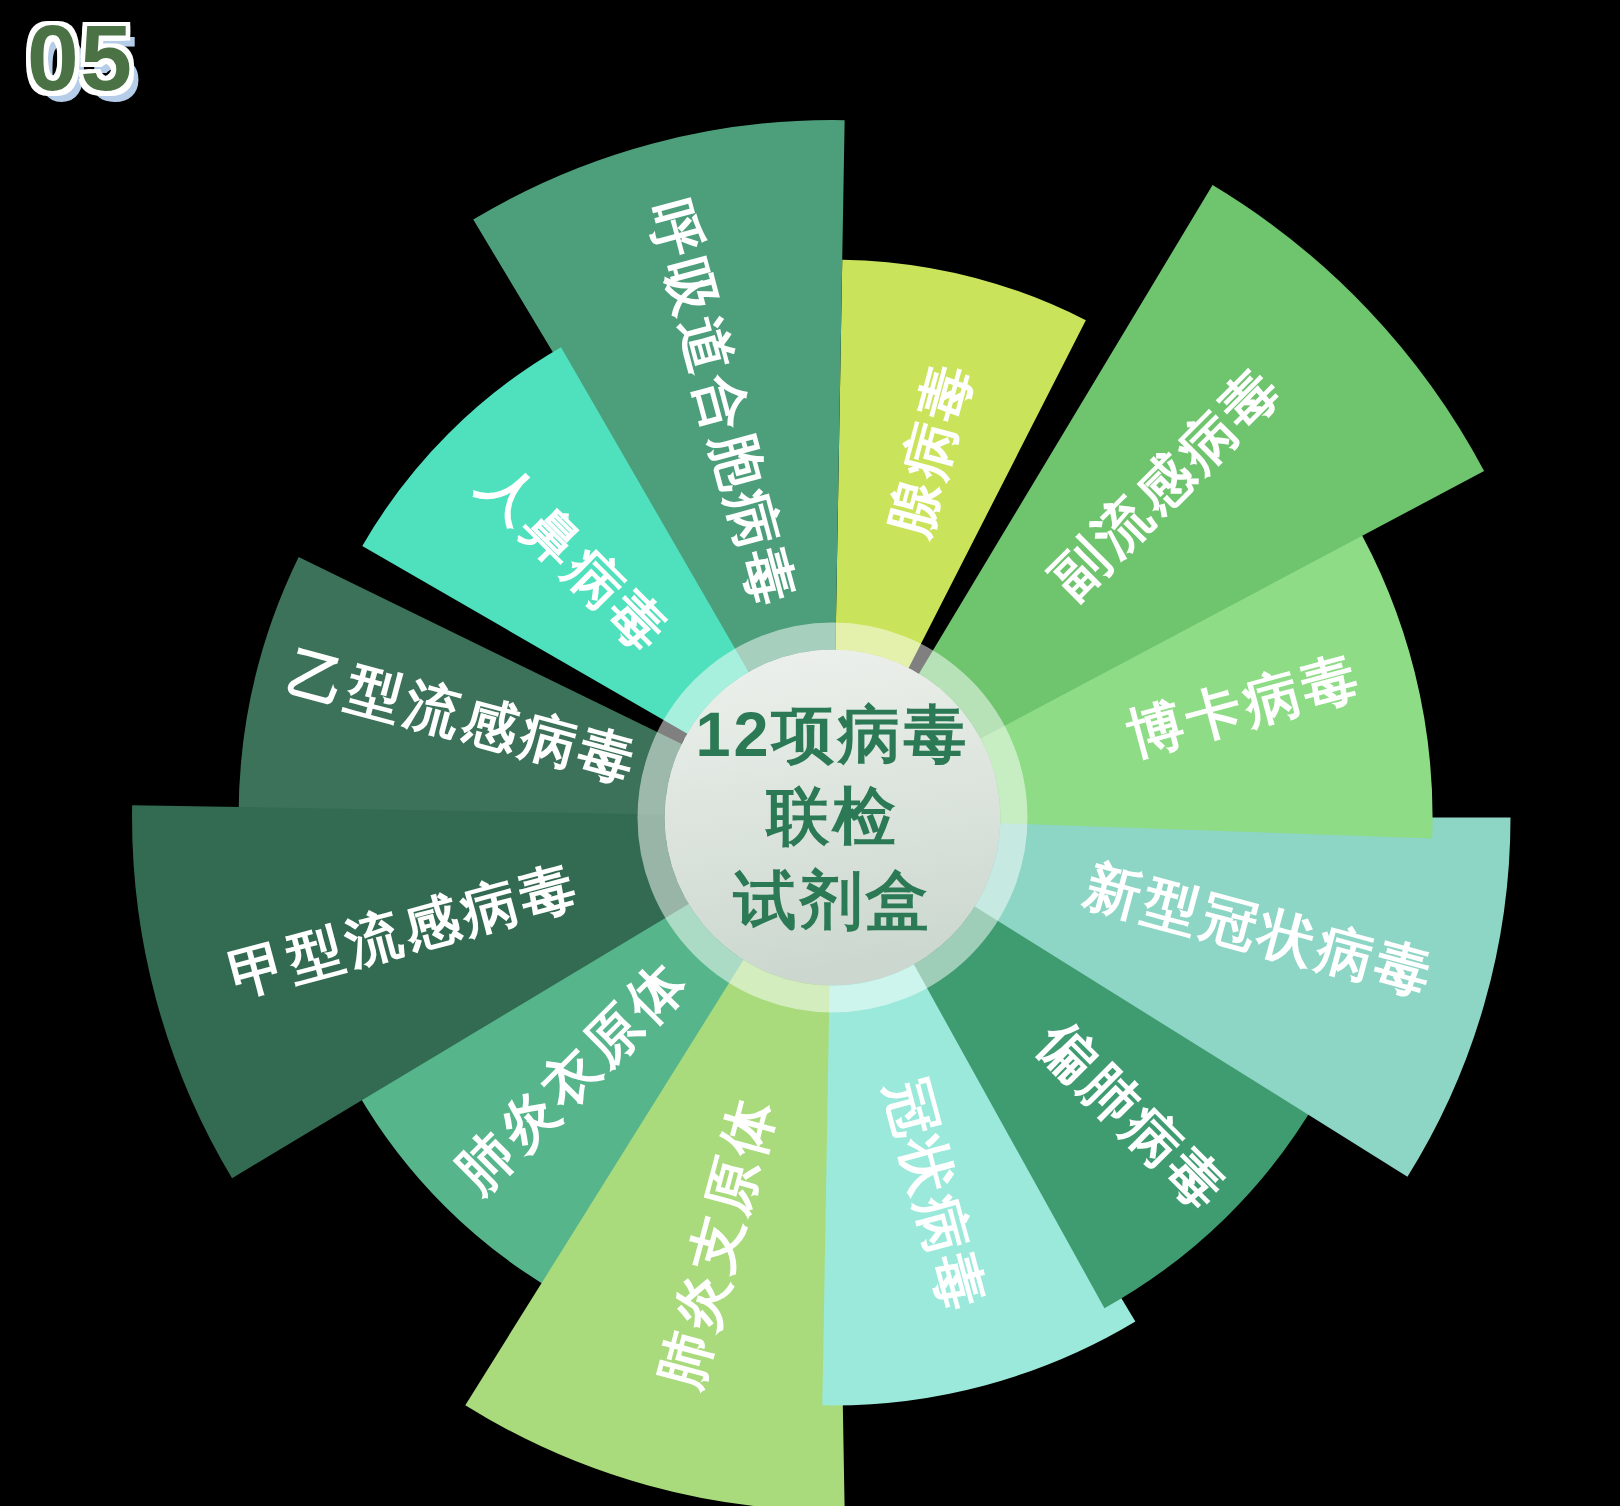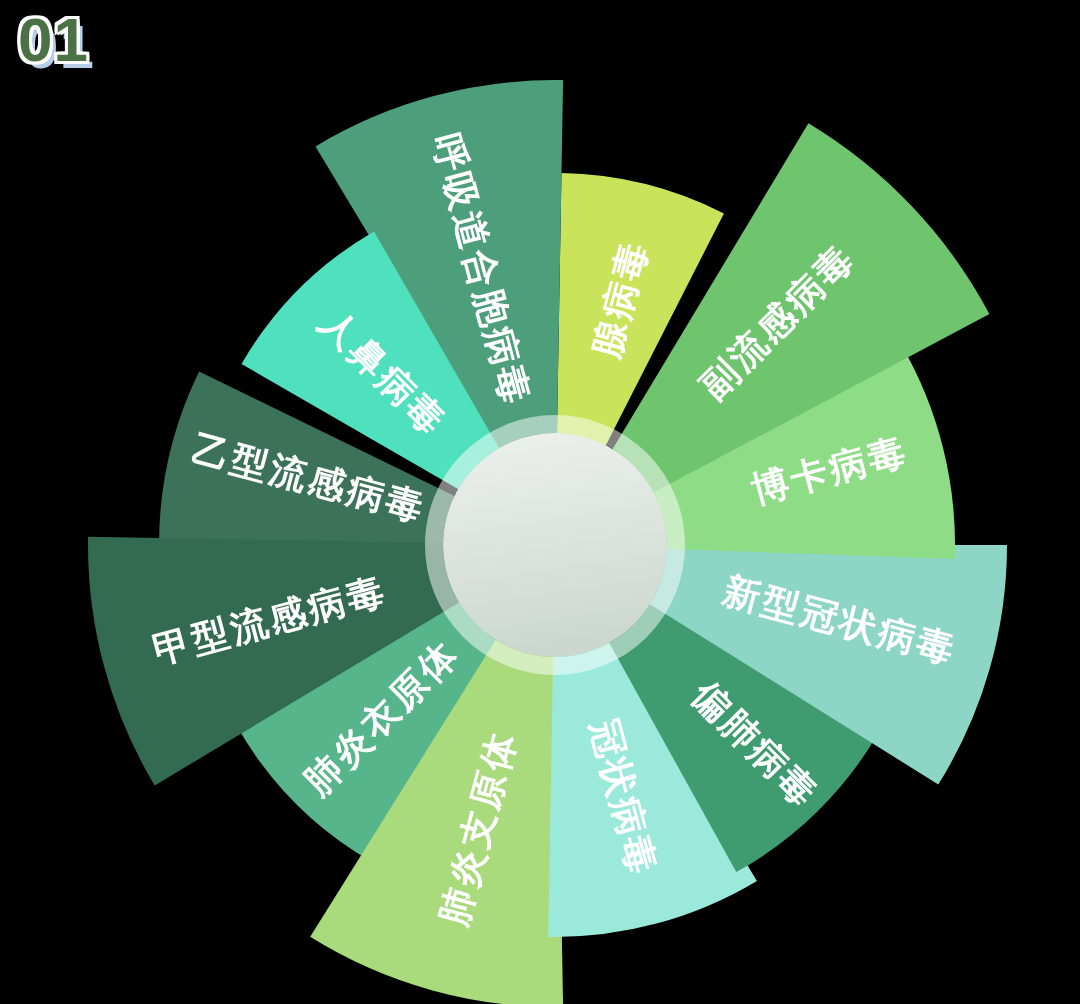--- a/index.html
+++ b/index.html
@@ -41,21 +41,21 @@
       -3px -3px 0 #fff, 3px -3px 0 #fff, -3px 3px 0 #fff, 3px 3px 0 #fff,
       -3px 0 0 #fff, 3px 0 0 #fff, 0 -3px 0 #fff, 0 3px 0 #fff,
       6px 7px 0 #b6cde9;
   }
 </style>
 </head>
 <body>
 
 <div id="stage">
 
-  <div id="section-badge">01</div>
+  <div id="section-badge">05</div>
 
   <svg id="wheel" width="1080" height="1004">
     <defs>
       <linearGradient id="discGrad" x1="0" y1="0" x2="0.15" y2="1">
         <stop offset="0" stop-color="#eef1ed"></stop>
         <stop offset="1" stop-color="#ccd8cf"></stop>
       </linearGradient>
     </defs>
     <g id="wedges">
         <path d="M 530.0 588.3
@@ -131,14 +131,19 @@
       <div class="seg-label" style="left: 839.948px; top: 621.352px; transform: translate(-50%, -50%) rotate(15deg);">新型冠状病毒</div>
       <div class="seg-label" style="left: 755.111px; top: 745.111px; transform: translate(-50%, -50%) rotate(45deg);">偏肺病毒</div>
       <div class="seg-label" style="left: 622.811px; top: 798.073px; transform: translate(-50%, -50%) rotate(75deg);">冠状病毒</div>
       <div class="seg-label" style="left: 479.166px; top: 828.016px; transform: translate(-50%, -50%) rotate(-75deg);">肺炎支原体</div>
       <div class="seg-label" style="left: 381.759px; top: 718.241px; transform: translate(-50%, -50%) rotate(-45deg);">肺炎衣原体</div>
       <div class="seg-label" style="left: 270.052px; top: 621.352px; transform: translate(-50%, -50%) rotate(-15deg);">甲型流感病毒</div>
       <div class="seg-label" style="left: 308.689px; top: 479.001px; transform: translate(-50%, -50%) rotate(15deg);">乙型流感病毒</div>
       <div class="seg-label" style="left: 383.173px; top: 373.173px; transform: translate(-50%, -50%) rotate(45deg);">人鼻病毒</div>
     </div>
 
+  <div id="center-text">
+    <div>12项病毒</div>
+    <div>联检</div>
+    <div>试剂盒</div>
+  </div>
 
 </div>
 
 </body></html>

